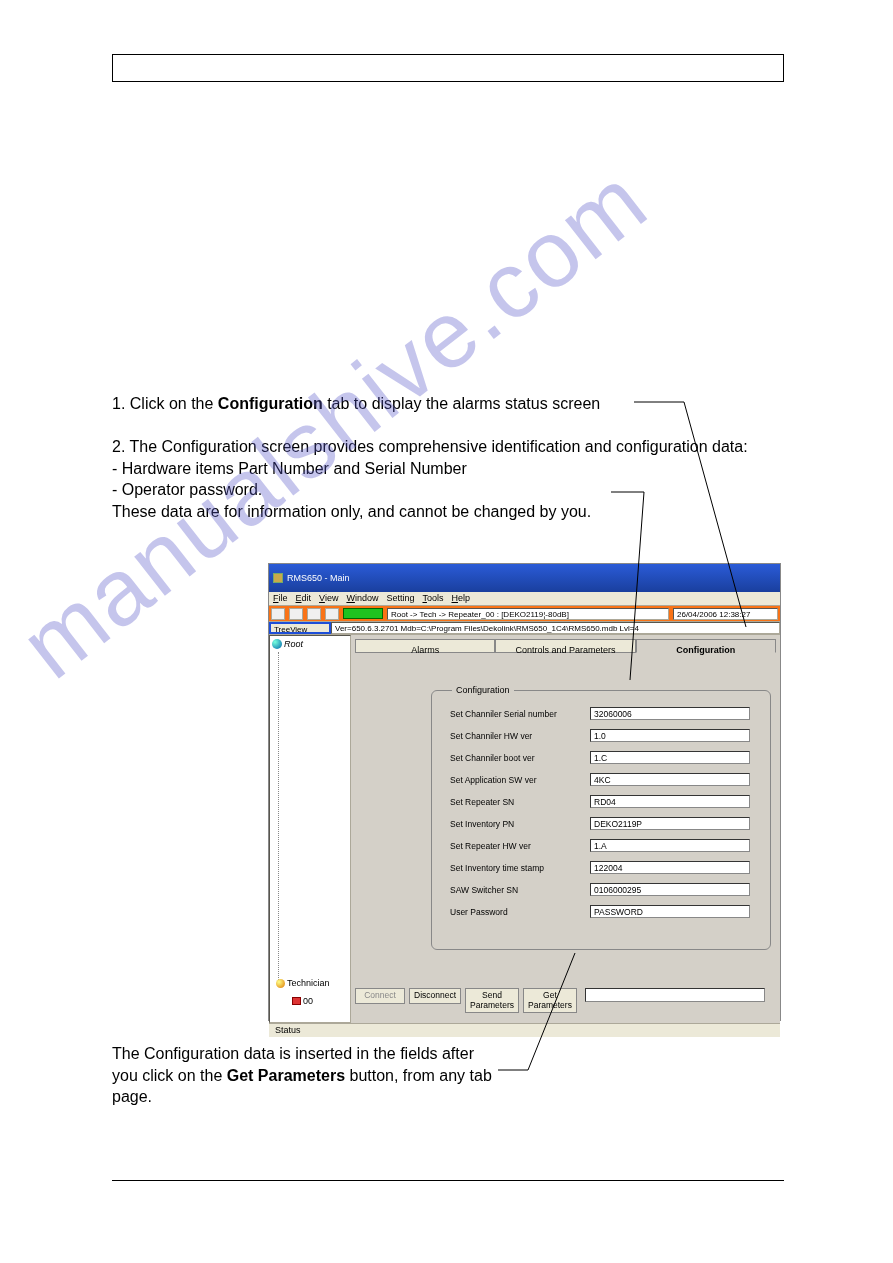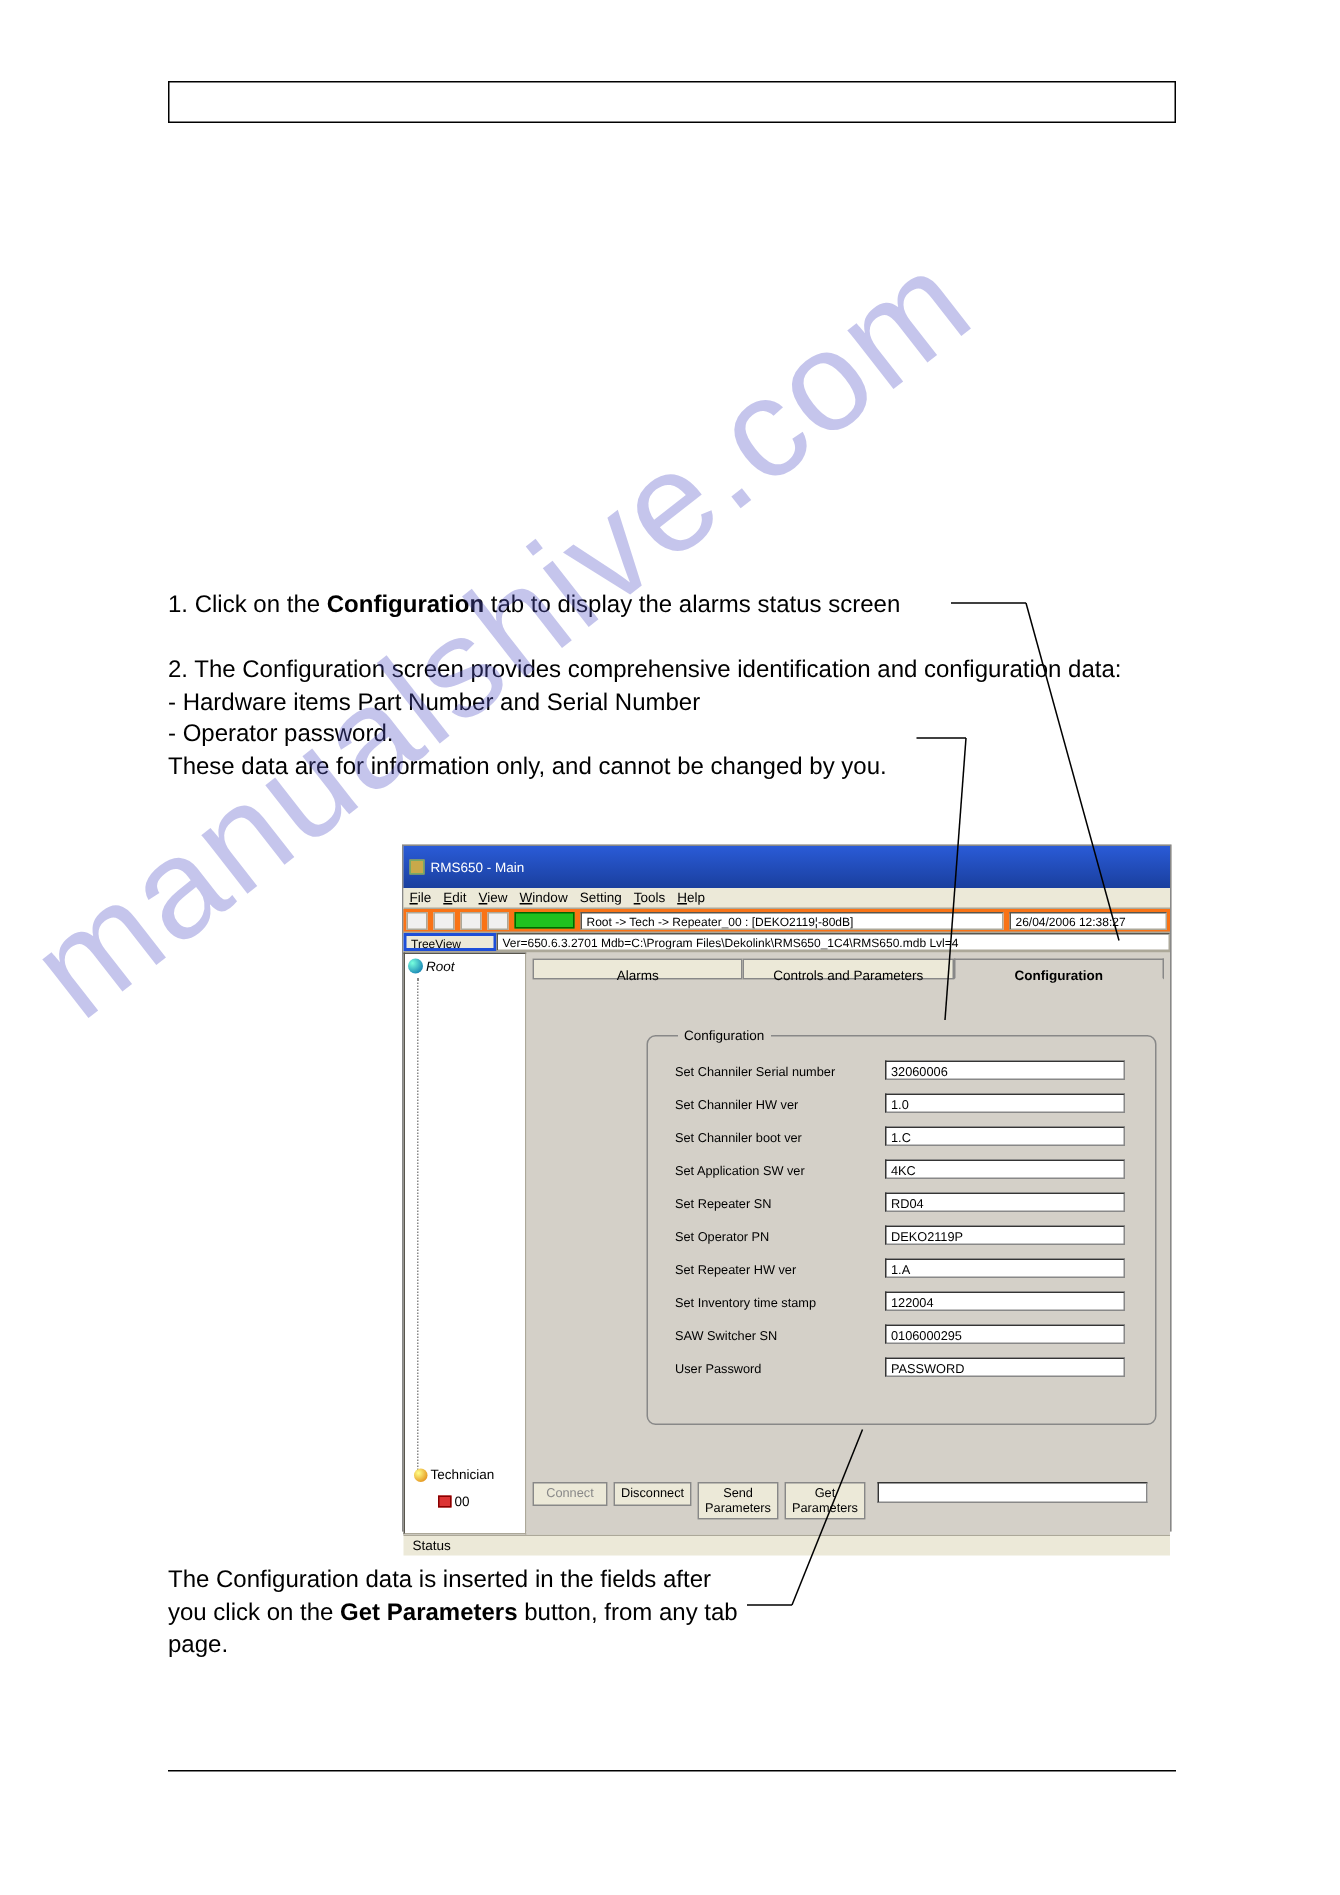--- a/index.html
+++ b/index.html
@@ -298,21 +298,21 @@
           </div>
         <div class="cfgrow" style="top:82px">
             <span class="lbl">Set Application SW ver</span>
             <input value="4KC" style="">
           </div>
         <div class="cfgrow" style="top:104px">
             <span class="lbl">Set Repeater SN</span>
             <input value="RD04" style="">
           </div>
         <div class="cfgrow" style="top:126px">
-            <span class="lbl">Set Operator PN</span>
+            <span class="lbl">Set Inventory PN</span>
             <input value="DEKO2119P" style="">
           </div>
         <div class="cfgrow" style="top:148px">
             <span class="lbl">Set Repeater HW ver</span>
             <input value="1.A" style="">
           </div>
         <div class="cfgrow" style="top:170px">
             <span class="lbl">Set Inventory time stamp</span>
             <input value="122004" style="">
           </div>

